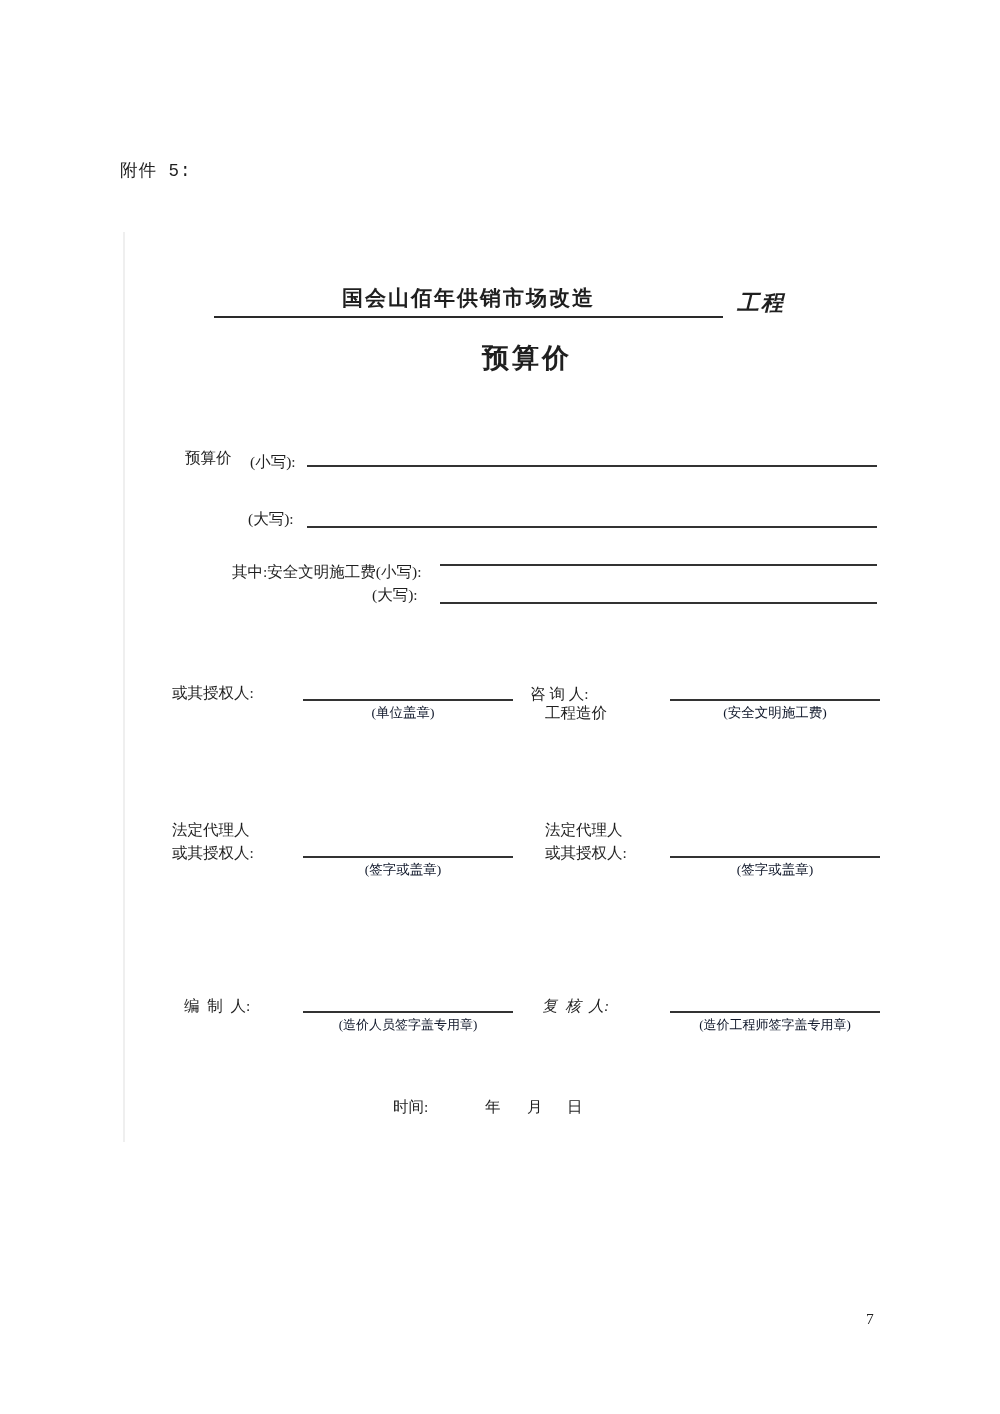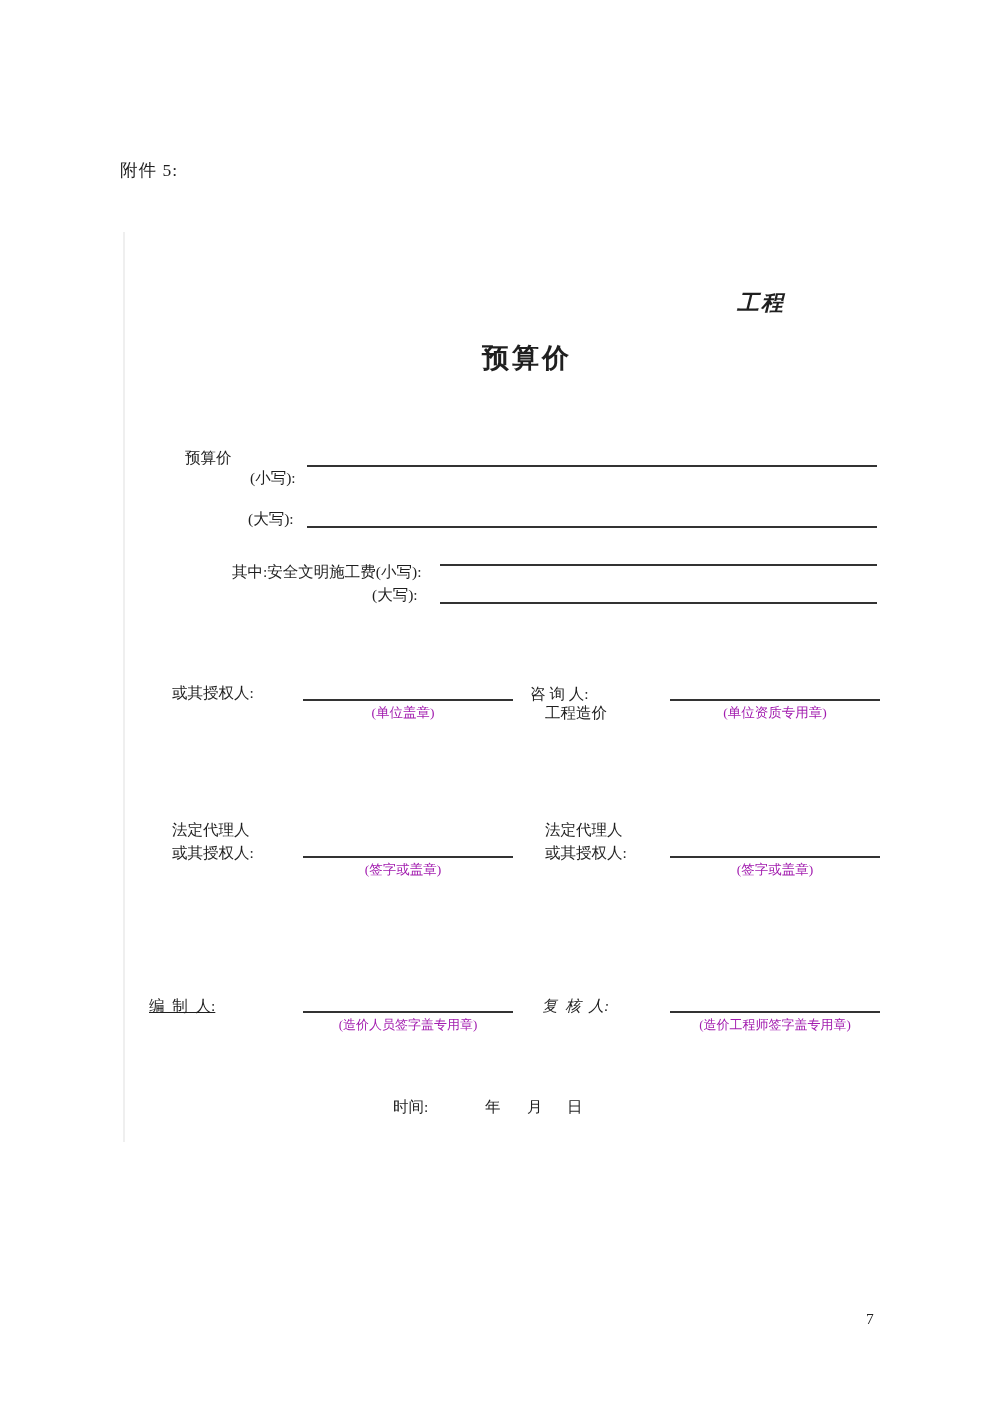--- a/index.html
+++ b/index.html
@@ -27,38 +27,41 @@
   }
   .title-suffix { font-size: 22px; font-weight: bold; letter-spacing: 2px; }
   .doc-heading {
     font-size: 27px;
     font-weight: bold;
     letter-spacing: 3px;
     text-align: center;
   }
   .lbl { font-size: 15.5px; white-space: pre; }
   .fill-line { border-bottom: 2px solid #333333; }
-  .note { font-size: 13.5px; text-align: center; color: #a21caf; white-space: nowrap; }
+  .note { font-size: 13.5px; text-align: center; color: #0f172a; white-space: nowrap; }
   .pagenum { font-size: 15.5px; }
 </style>
 </head>
 <body>
 
 <div class="page">
 
-  <div class="abs attachment" style="left:120px; top:158px;">附件 5:</div>
+  <div class="abs attachment" style="left:120px; top:158px;font-family:Liberation Mono, monospace;">附件 5:</div>
 
   <div class="abs scan-edge" style="left:123px; top:232px; height:910px;"></div>
 
+  <div class="abs proj-underline" style="left:214px; top:284px; width:509px;">
+    <span>国会山佰年供销市场改造</span>
+  </div>
   <div class="abs title-suffix" style="left:737px; top:288px;font-style:italic;">工程</div>
 
   <div class="abs doc-heading" style="left:427px; top:340px; width:200px;">预算价</div>
 
   <div class="abs lbl" style="left:185px; top:448px;">预算价</div>
-  <div class="abs lbl" style="left:250px; top:468px;">(小写):</div>
+  <div class="abs lbl" style="left:250px; top:452px;">(小写):</div>
   <div class="abs fill-line" style="left:307px; top:448px; width:570px; height:19px;">
     <span></span>
   </div>
 
   <div class="abs lbl" style="left:248px; top:509px;">(大写):</div>
   <div class="abs fill-line" style="left:307px; top:509px; width:570px; height:19px;">
     <span></span>
   </div>
 
   <div class="abs lbl" style="left:232px; top:562px;">其中:安全文明施工费(小写):</div>
@@ -75,37 +78,37 @@
   <div class="abs fill-line" style="left:303px; top:684px; width:210px; height:17px;">
     <span></span>
   </div>
   <div class="abs note" style="left:303px; top:704px; width:200px;">(单位盖章)</div>
 
   <div class="abs lbl" style="left:545px; top:660px;margin-top:43px;">工程造价</div>
   <div class="abs lbl" style="left:530px; top:684px;">咨 询 人:</div>
   <div class="abs fill-line" style="left:670px; top:684px; width:210px; height:17px;">
     <span></span>
   </div>
-  <div class="abs note" style="left:670px; top:704px; width:210px;">(单位资质专用章)</div>
+  <div class="abs note" style="left:670px; top:704px; width:210px;">(安全文明施工费)</div>
 
   <div class="abs lbl" style="left:172px; top:820px;">法定代理人</div>
   <div class="abs lbl" style="left:172px; top:843px;">或其授权人:</div>
   <div class="abs fill-line" style="left:303px; top:841px; width:210px; height:17px;">
     <span></span>
   </div>
   <div class="abs note" style="left:303px; top:861px; width:200px;">(签字或盖章)</div>
 
   <div class="abs lbl" style="left:545px; top:820px;">法定代理人</div>
   <div class="abs lbl" style="left:545px; top:843px;">或其授权人:</div>
   <div class="abs fill-line" style="left:670px; top:841px; width:210px; height:17px;">
     <span></span>
   </div>
   <div class="abs note" style="left:670px; top:861px; width:210px;">(签字或盖章)</div>
 
-  <div class="abs lbl" style="left:149px; top:996px;text-decoration:underline;">编  制  人:</div>
+  <div class="abs lbl" style="left:184px; top:996px;">编  制  人:</div>
   <div class="abs fill-line" style="left:303px; top:996px; width:210px; height:17px;">
     <span></span>
   </div>
   <div class="abs note" style="left:303px; top:1016px; width:210px; font-size:13px;">(造价人员签字盖专用章)</div>
 
   <div class="abs lbl" style="left:542px; top:996px;font-style:italic;">复  核  人:</div>
   <div class="abs fill-line" style="left:670px; top:996px; width:210px; height:17px;">
     <span></span>
   </div>
   <div class="abs note" style="left:665px; top:1016px; width:220px; font-size:13px;">(造价工程师签字盖专用章)</div>

